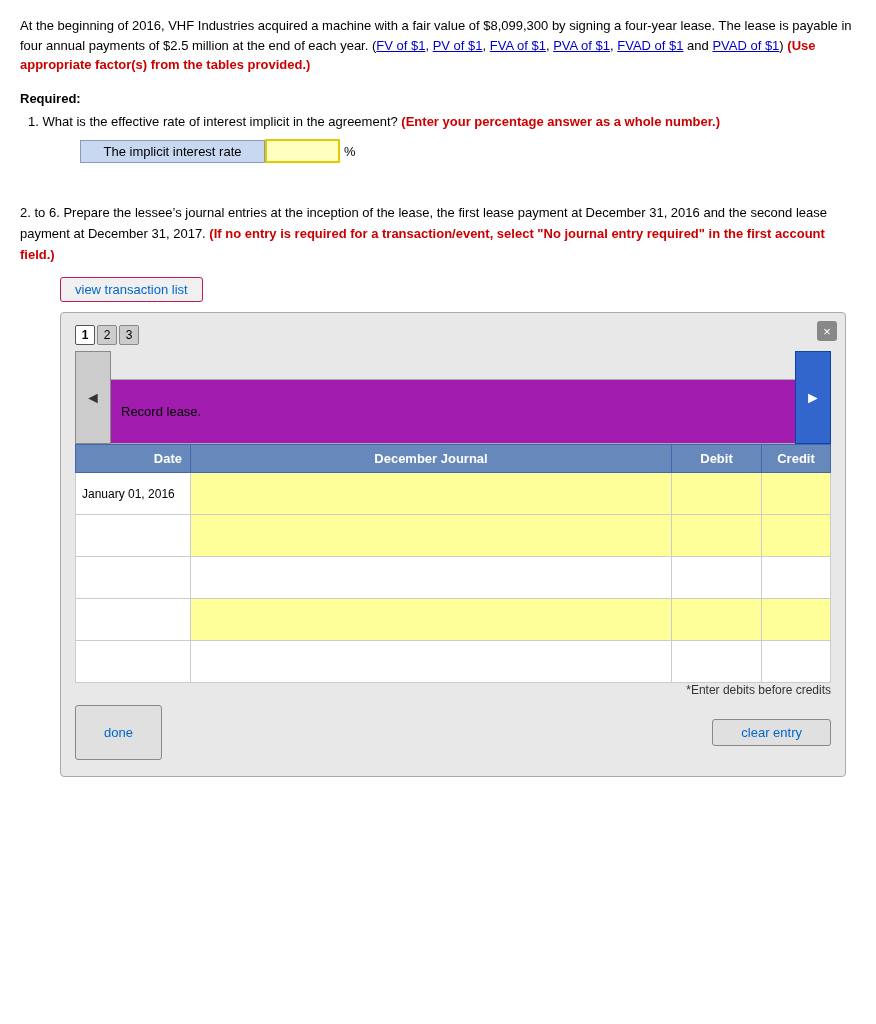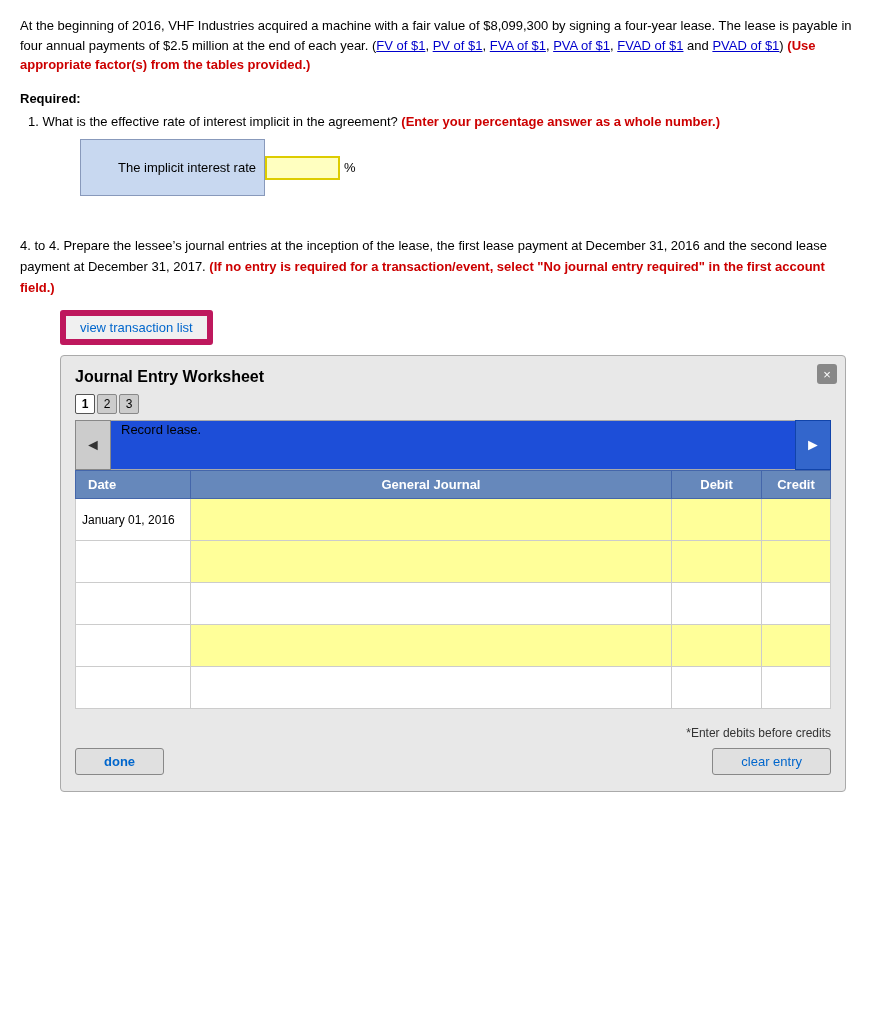--- a/index.html
+++ b/index.html
@@ -27,24 +27,24 @@
     .interest-rate-row {
       display: flex;
       align-items: center;
       margin-left: 60px;
       margin-top: 8px;
       margin-bottom: 8px;
     }
     .interest-rate-label {
       background: #c8d8f0;
       border: 1px solid #8899bb;
-      padding: 20px 8px;
+      padding: 3px 8px;
       font-size: 13px;
       min-width: 185px;
-      text-align: right;
+      text-align: center;
     }
     .interest-rate-input {
       border: 2px solid #ddcc00;
       background: #ffffc0;
       width: 75px;
       height: 24px;
       outline: none;
       font-size: 13px;
     }
     .percent-sign {
@@ -56,21 +56,21 @@
       margin-bottom: 12px;
       line-height: 1.6;
     }
     .btn-row {
       display: flex;
       gap: 8px;
       margin-bottom: 10px;
       margin-left: 40px;
     }
     .btn-outline {
-      border: 6px solid #be185d;
+      border: 1px solid #be185d;
       background: #f0f0f0;
       color: #0066cc;
       padding: 4px 14px;
       font-size: 13px;
       cursor: pointer;
       border-radius: 3px;
     }
 
     
     .worksheet-container {
@@ -143,47 +143,48 @@
       color: #333;
       flex-shrink: 0;
     }
     .nav-arrow-right {
       background: #3366cc;
       color: #fff;
       border-color: #1144aa;
     }
     .entry-description {
       flex: 1;
-      background: #1d4ed8;
+      background: #a21caf;
       border: 1px solid #aaa;
       border-left: none;
       border-right: none;
-      padding: 1px 10px;
+      padding: 24px 10px;
       font-size: 13px;
       min-height: 50px;
+      margin-top: 28px;
     }
 
     
     .journal-table {
       width: 100%;
       border-collapse: collapse;
       margin-top: 0;
     }
     .journal-table thead tr {
       background: #6688bb;
       color: #fff;
     }
     .journal-table thead th {
       padding: 6px 8px;
       font-size: 13px;
       font-weight: bold;
       border: 1px solid #4466aa;
       text-align: center;
     }
-    .journal-table thead th:first-child { text-align: left; width: 115px; padding-left: 12px; }
+    .journal-table thead th:first-child { text-align: right; width: 115px; padding-left: 12px; }
     .journal-table thead th:nth-child(2) { text-align: center; }
     .journal-table thead th:nth-child(3) { width: 90px; }
     .journal-table thead th:nth-child(4) { width: 69px; }
     .journal-table tbody tr td {
       border: 1px solid #ccc;
       padding: 0;
       height: 42px;
     }
     .journal-table tbody tr td:first-child {
       background: #fff;
@@ -197,38 +198,37 @@
       border: none;
       background: #ffffc0;
       outline: none;
       padding: 2px 4px;
       font-size: 12px;
     }
     .enter-note {
       text-align: right;
       font-size: 12px;
       color: #333;
-      margin-top: 17px;
+      margin-top: 0;
       margin-bottom: 8px;
     }
     .bottom-btn-row {
       display: flex;
       justify-content: space-between;
       align-items: center;
       margin-top: 8px;
     }
     .btn-done {
       background: #e0e0e0;
       border: 1px solid #888;
       color: #0066cc;
-      padding: 5px 28px;
-      font-size: 13px;
-      cursor: pointer;
-      border-radius: 3px;
-      font-weight: bold;
+      padding: 19px 28px;
+      font-size: 13px;
+      cursor: pointer;
+      border-radius: 3px;
     }
     .btn-clear {
       background: #e0e0e0;
       border: 1px solid #888;
       color: #0066cc;
       padding: 5px 28px;
       font-size: 13px;
       cursor: pointer;
       border-radius: 3px;
     }
@@ -262,49 +262,48 @@
   </div>
 
   <div class="interest-rate-row">
     <span class="interest-rate-label">The implicit interest rate</span>
     <input type="text" class="interest-rate-input" value="" style="">
     <span class="percent-sign">%</span>
   </div>
 </div>
 
 <div class="section-2to4">
-  <span>4. to 4.</span> <span>Prepare the lessee’s journal entries at the inception of the lease, the first lease payment at December 31, 2016 and the second lease payment at December 31, 2017.</span> <span class="bold-red">(If no entry is required for a transaction/event, select "No journal entry required" in the first account field.)</span>
+  <span>2. to 6.</span> <span>Prepare the lessee’s journal entries at the inception of the lease, the first lease payment at December 31, 2016 and the second lease payment at December 31, 2017.</span> <span class="bold-red">(If no entry is required for a transaction/event, select "No journal entry required" in the first account field.)</span>
 </div>
 
 <div class="btn-row">
   <button class="btn-outline">view transaction list</button>
 </div>
 
 <div class="worksheet-container">
   <button class="close-btn">×</button>
 
-  <div class="worksheet-title">Journal Entry Worksheet</div>
 
   <div class="tab-row">
     <div class="tab-num active">1</div>
     <div class="tab-num">2</div>
     <div class="tab-num">3</div>
   </div>
 
   <div class="entry-nav-row">
     <div class="nav-arrow-left">◄</div>
     <div class="entry-description">Record lease.</div>
     <div class="nav-arrow-right">►</div>
   </div>
 
   <table class="journal-table">
     <thead>
       <tr>
         <th>Date</th>
-        <th>General Journal</th>
+        <th>December Journal</th>
         <th>Debit</th>
         <th>Credit</th>
       </tr>
     </thead>
     <tbody id="journal-tbody">
     <tr>
           <td style="background: rgb(255, 255, 255); padding: 2px 6px; font-size: 12px; vertical-align: middle;">January 01, 2016</td>
           <td><input type="text" class="td-input" style="background: rgb(255, 255, 153);"></td>
           <td><input type="text" class="td-input" style="background: rgb(255, 255, 153);"></td>
           <td><input type="text" class="td-input" style="background: rgb(255, 255, 153);"></td>

